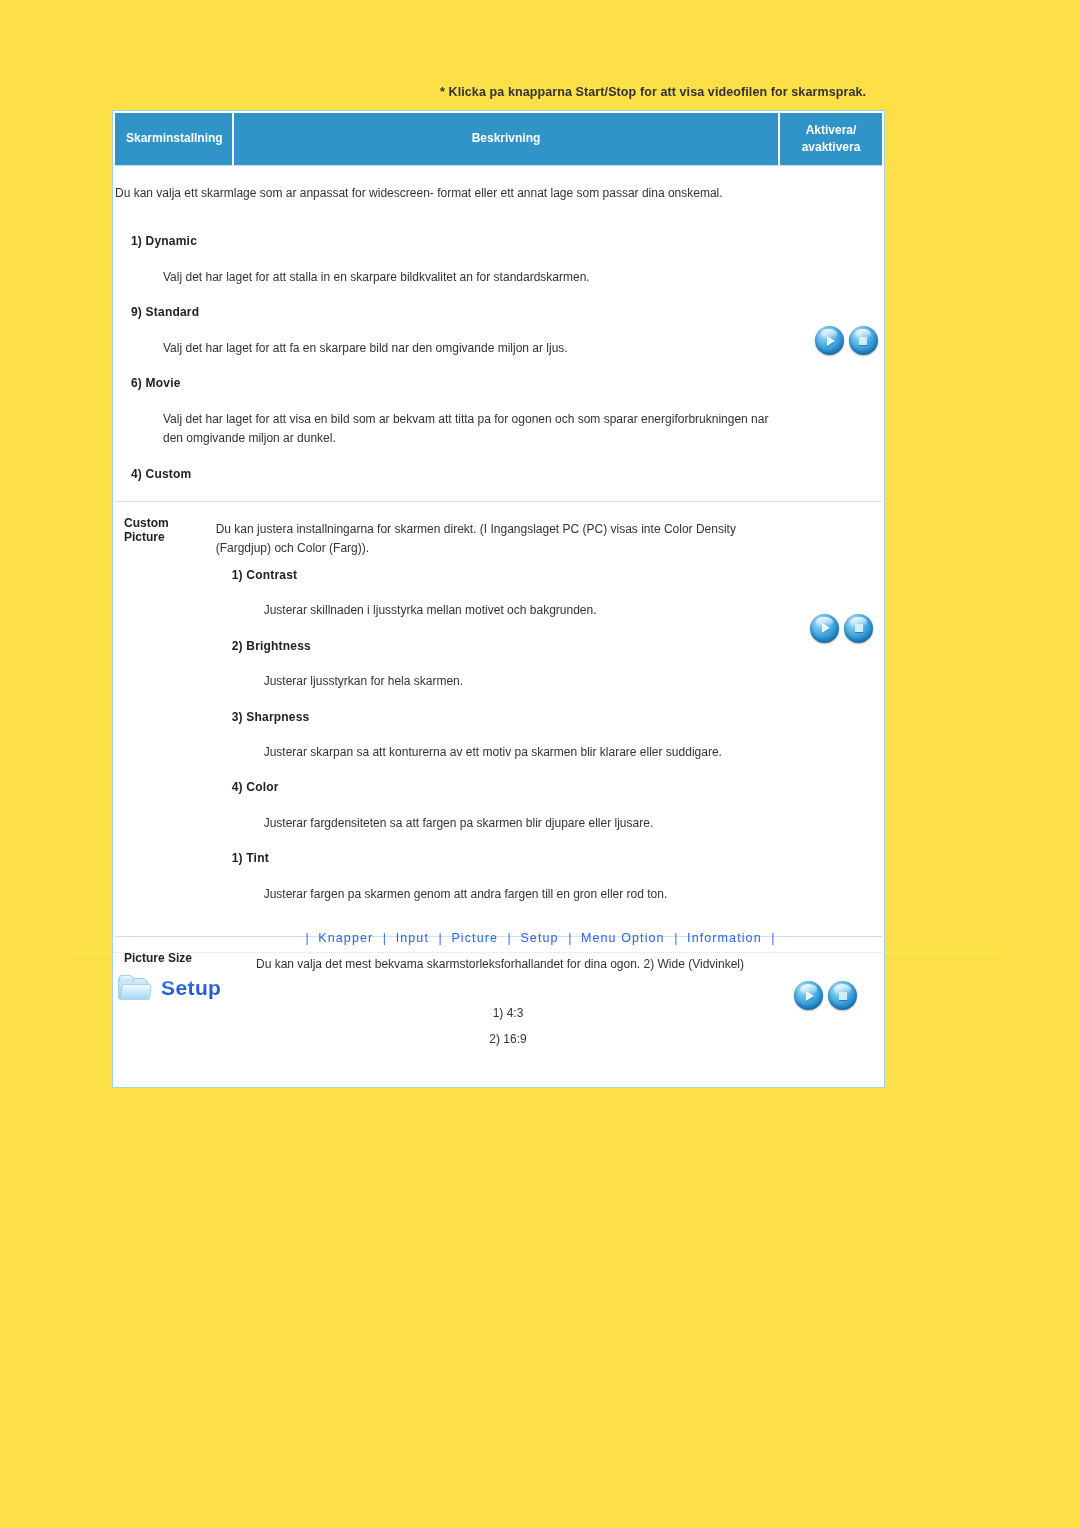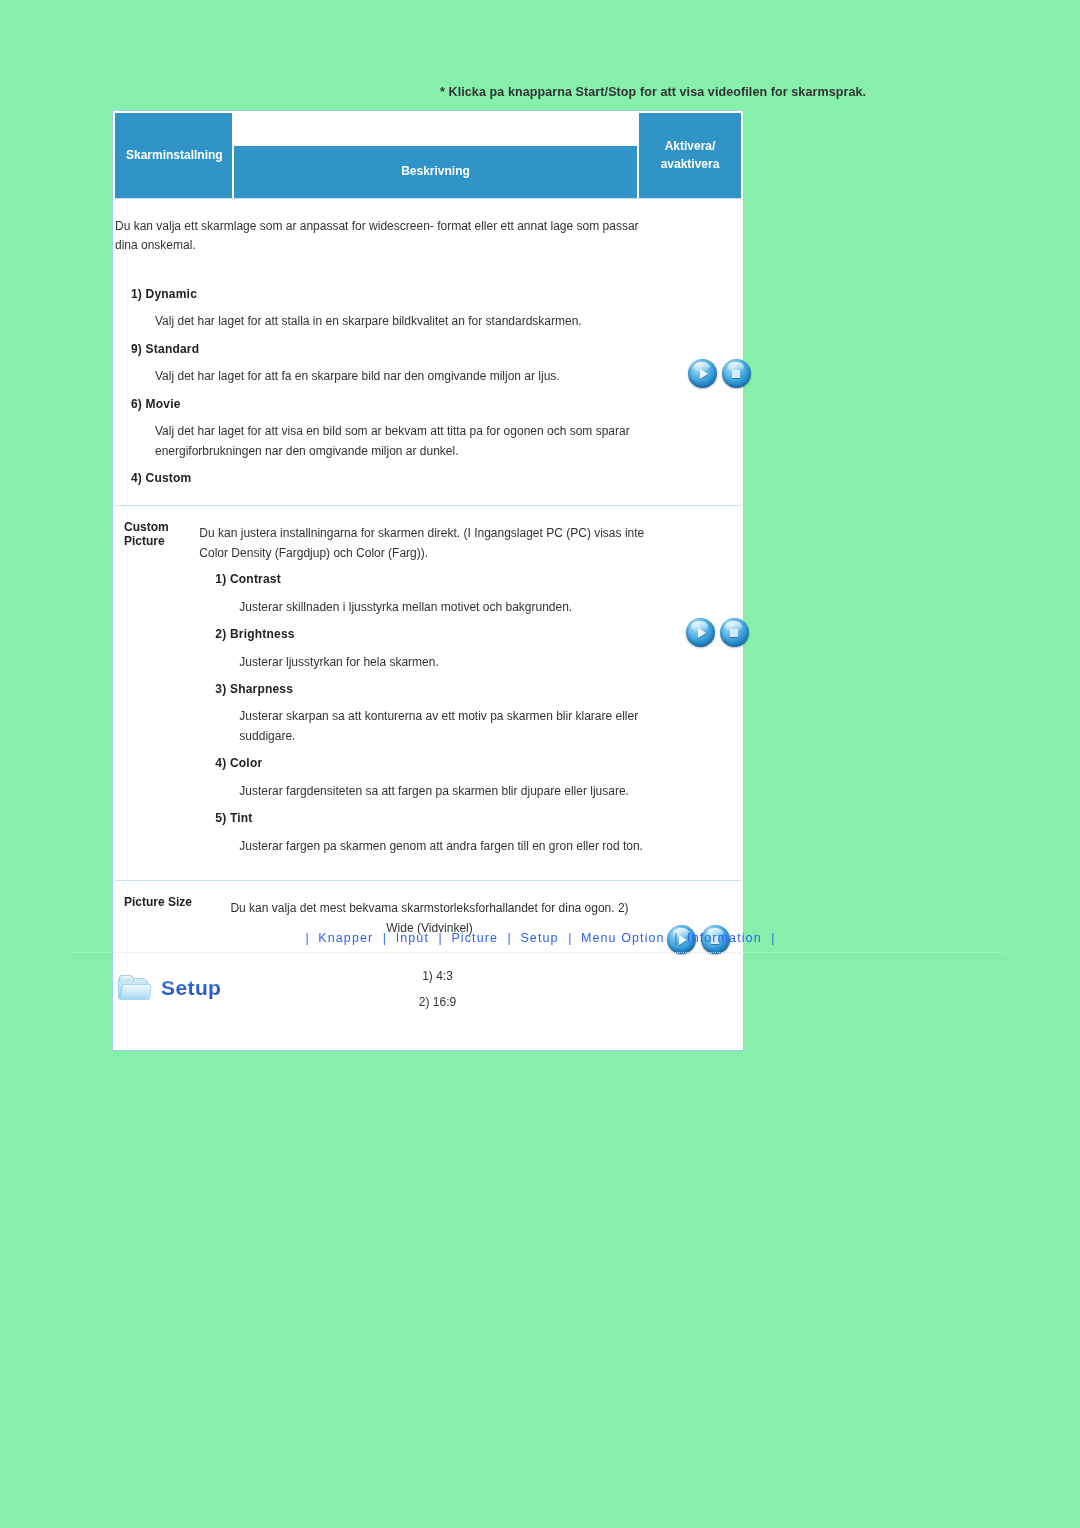--- a/index.html
+++ b/index.html
@@ -2,38 +2,38 @@
 <html><head>
 <meta charset="utf-8">
 <style>
   * { box-sizing: border-box; }
   html, body {
     margin: 0; padding: 0;
     width: 1080px; height: 1528px;
     background: #ffffff;
     font-family: "Liberation Sans", sans-serif;
   }
-  .page { position: relative; width: 1080px; height: 1528px; background:#86efac; }
+  .page { position: relative; width: 1080px; height: 1528px; background:#fde047; }
 
   
   .top-note {
     position: absolute;
     left: 440px; top: 85px;
     font-size: 12.5px;
     font-weight: bold;
     color: #333333;
     letter-spacing: .1px;
     white-space: nowrap;
   }
 
   
   .table-wrap {
     position: absolute;
     left: 112px; top: 110px;
-    width: 632px;
+    width: 773px;
     border: 1px solid #9fd2ea;
     background: #ffffff;
     padding: 2px;
   }
   .thead {
     display: flex;
     background: #ffffff;
     gap: 2px;
   }
   .th {
@@ -43,21 +43,21 @@
     font-weight: bold;
     display: flex;
     align-items: center;
     justify-content: center;
     text-align: center;
     padding: 6px 4px;
     min-height: 52px;
     line-height: 1.45;
   }
   .th-setting { width: 117px; justify-content: flex-start; padding-left: 11px; }
-  .th-desc    { flex: 1 1 auto; margin-top: 33px; }
+  .th-desc    { flex: 1 1 auto; }
   .th-act     { width: 102px; }
 
   
   .trow {
     display: flex;
     position: relative;
     border-top: 1px solid #c8e2f0;
   }
   .trow:first-of-type { border-top: none; }
 
@@ -84,21 +84,21 @@
   .spacer { height: 20px; }
   .opt-title {
     margin: 7px 0 1px 0;
     padding-left: 16px;
     font-weight: bold;
     color: #222222;
     font-size: 12px;
     letter-spacing: .2px;
   }
   .opt-desc {
-    margin: 8px;
+    margin: 16px;
     padding-left: 32px;
     text-indent: 0;
     font-size: 12px;
     color: #333333;
   }
   .opt-plain {
     margin: 7px 0 1px 0;
     padding-left: 16px;
     font-size: 12px;
     color: #333333;
@@ -275,21 +275,21 @@
       <div class="cell-desc">
         <p class="p-lead">Du kan justera installningarna for skarmen direkt. (I Ingangslaget PC (PC) visas inte Color Density (Fargdjup) och Color (Farg)).</p>
         <p class="opt-title">1) Contrast</p>
         <p class="opt-desc">Justerar skillnaden i ljusstyrka mellan motivet och bakgrunden.</p>
         <p class="opt-title">2) Brightness</p>
         <p class="opt-desc">Justerar ljusstyrkan for hela skarmen.</p>
         <p class="opt-title">3) Sharpness</p>
         <p class="opt-desc">Justerar skarpan sa att konturerna av ett motiv pa skarmen blir klarare eller suddigare.</p>
         <p class="opt-title">4) Color</p>
         <p class="opt-desc">Justerar fargdensiteten sa att fargen pa skarmen blir djupare eller ljusare.</p>
-        <p class="opt-title">5) Tint</p>
+        <p class="opt-title">1) Tint</p>
         <p class="opt-desc">Justerar fargen pa skarmen genom att andra fargen till en gron eller rod ton.</p>
       </div>
       <div class="cell-act">
         <div class="btn-pair" style="top:112px;">
           <div class="gbtn">
             <span class="glyph">
                 <span class="tri"></span>
               </span>
           </div>
           <div class="gbtn">

